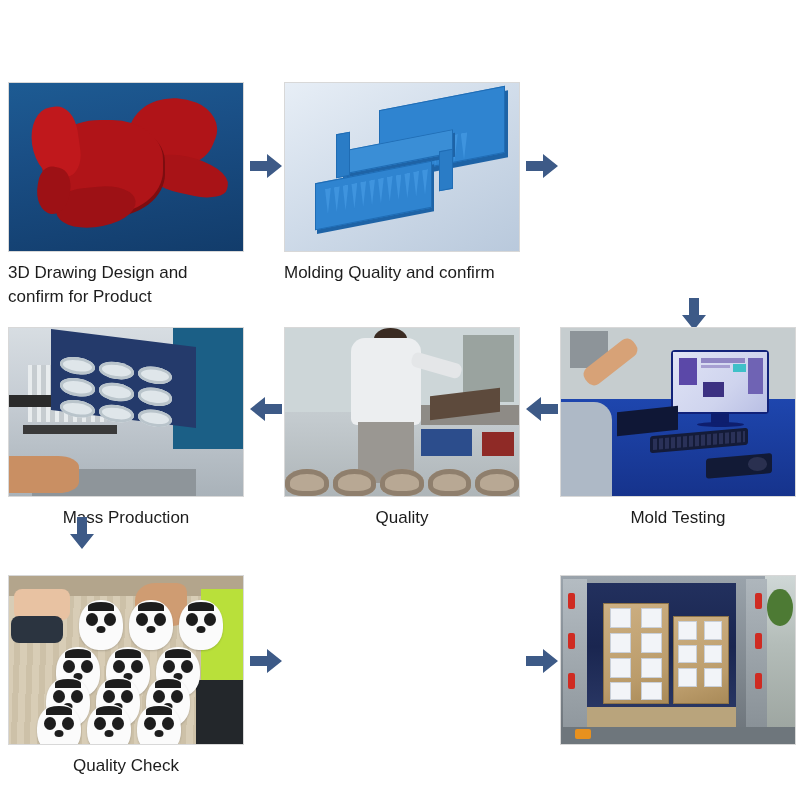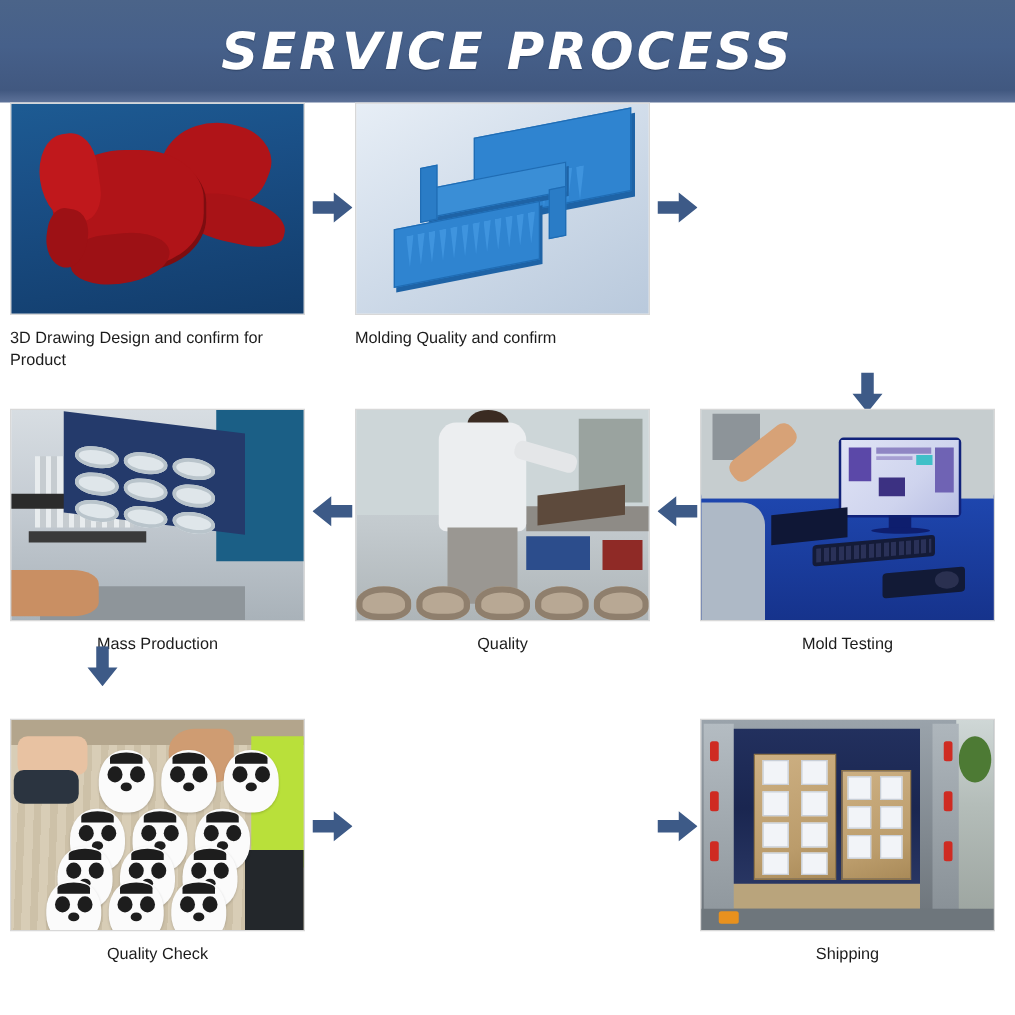--- a/index.html
+++ b/index.html
@@ -50,21 +50,21 @@
     width: 236px; height: 170px;
     border: 1px solid #d8d8d8;
     overflow: hidden;
     position: relative;
     background: #cfd6de;
   }
   .col-2 .photo, .col-3 .photo { width: 236px; }
 
   .caption {
     margin-top: 9px;
-    font-size: 13px;
+    font-size: 17px;
     color: #1c1c1c;
     line-height: 1.42;
     font-family: "Liberation Sans", sans-serif;
     width: 236px;
   }
   .caption.center { text-align: center; }
   .caption.left { text-align: left; }
 
   
   .arrow { position: absolute; }
@@ -256,23 +256,20 @@
   .sp-lab { position:absolute; background:#f2f4f8; border:1px solid #c9cfd8; }
   .sp-floor { position:absolute; left:9%; top:78%; width:66%; height:12%; background:#b9a47c; }
   .sp-bumper { position:absolute; left:0; top:90%; width:100%; height:10%; background:#6e767c; }
   .sp-lamp { position:absolute; left:6%; top:91%; width:7%; height:6%; background:#e8911e; border-radius:2px; }
 </style>
 </head>
 <body>
 
 <div class="page">
 
-  <div class="banner">
-    <div class="banner-title">SERVICE PROCESS</div>
-  </div>
 
   <div class="grid">
 
     <div class="row row-1">
 
       <div class="cell col-1">
         <div class="photo art-3d">
           <div class="seal-tail"></div>
           <div class="seal-flipper-r"></div>
           <div class="seal-body"></div>
@@ -549,18 +546,17 @@
           <div class="sp-door-r"></div>
           <div class="sp-refl" style="left:3%; top:10%;"></div>
           <div class="sp-refl" style="left:3%; top:34%;"></div>
           <div class="sp-refl" style="left:3%; top:58%;"></div>
           <div class="sp-refl" style="right:14%; top:10%;"></div>
           <div class="sp-refl" style="right:14%; top:34%;"></div>
           <div class="sp-refl" style="right:14%; top:58%;"></div>
           <div class="sp-bumper"></div>
           <div class="sp-lamp"></div>
         </div>
-        <div class="caption center">Shipping</div>
       </div>
     </div>
 
   </div>
 </div>
 
 </body></html>

